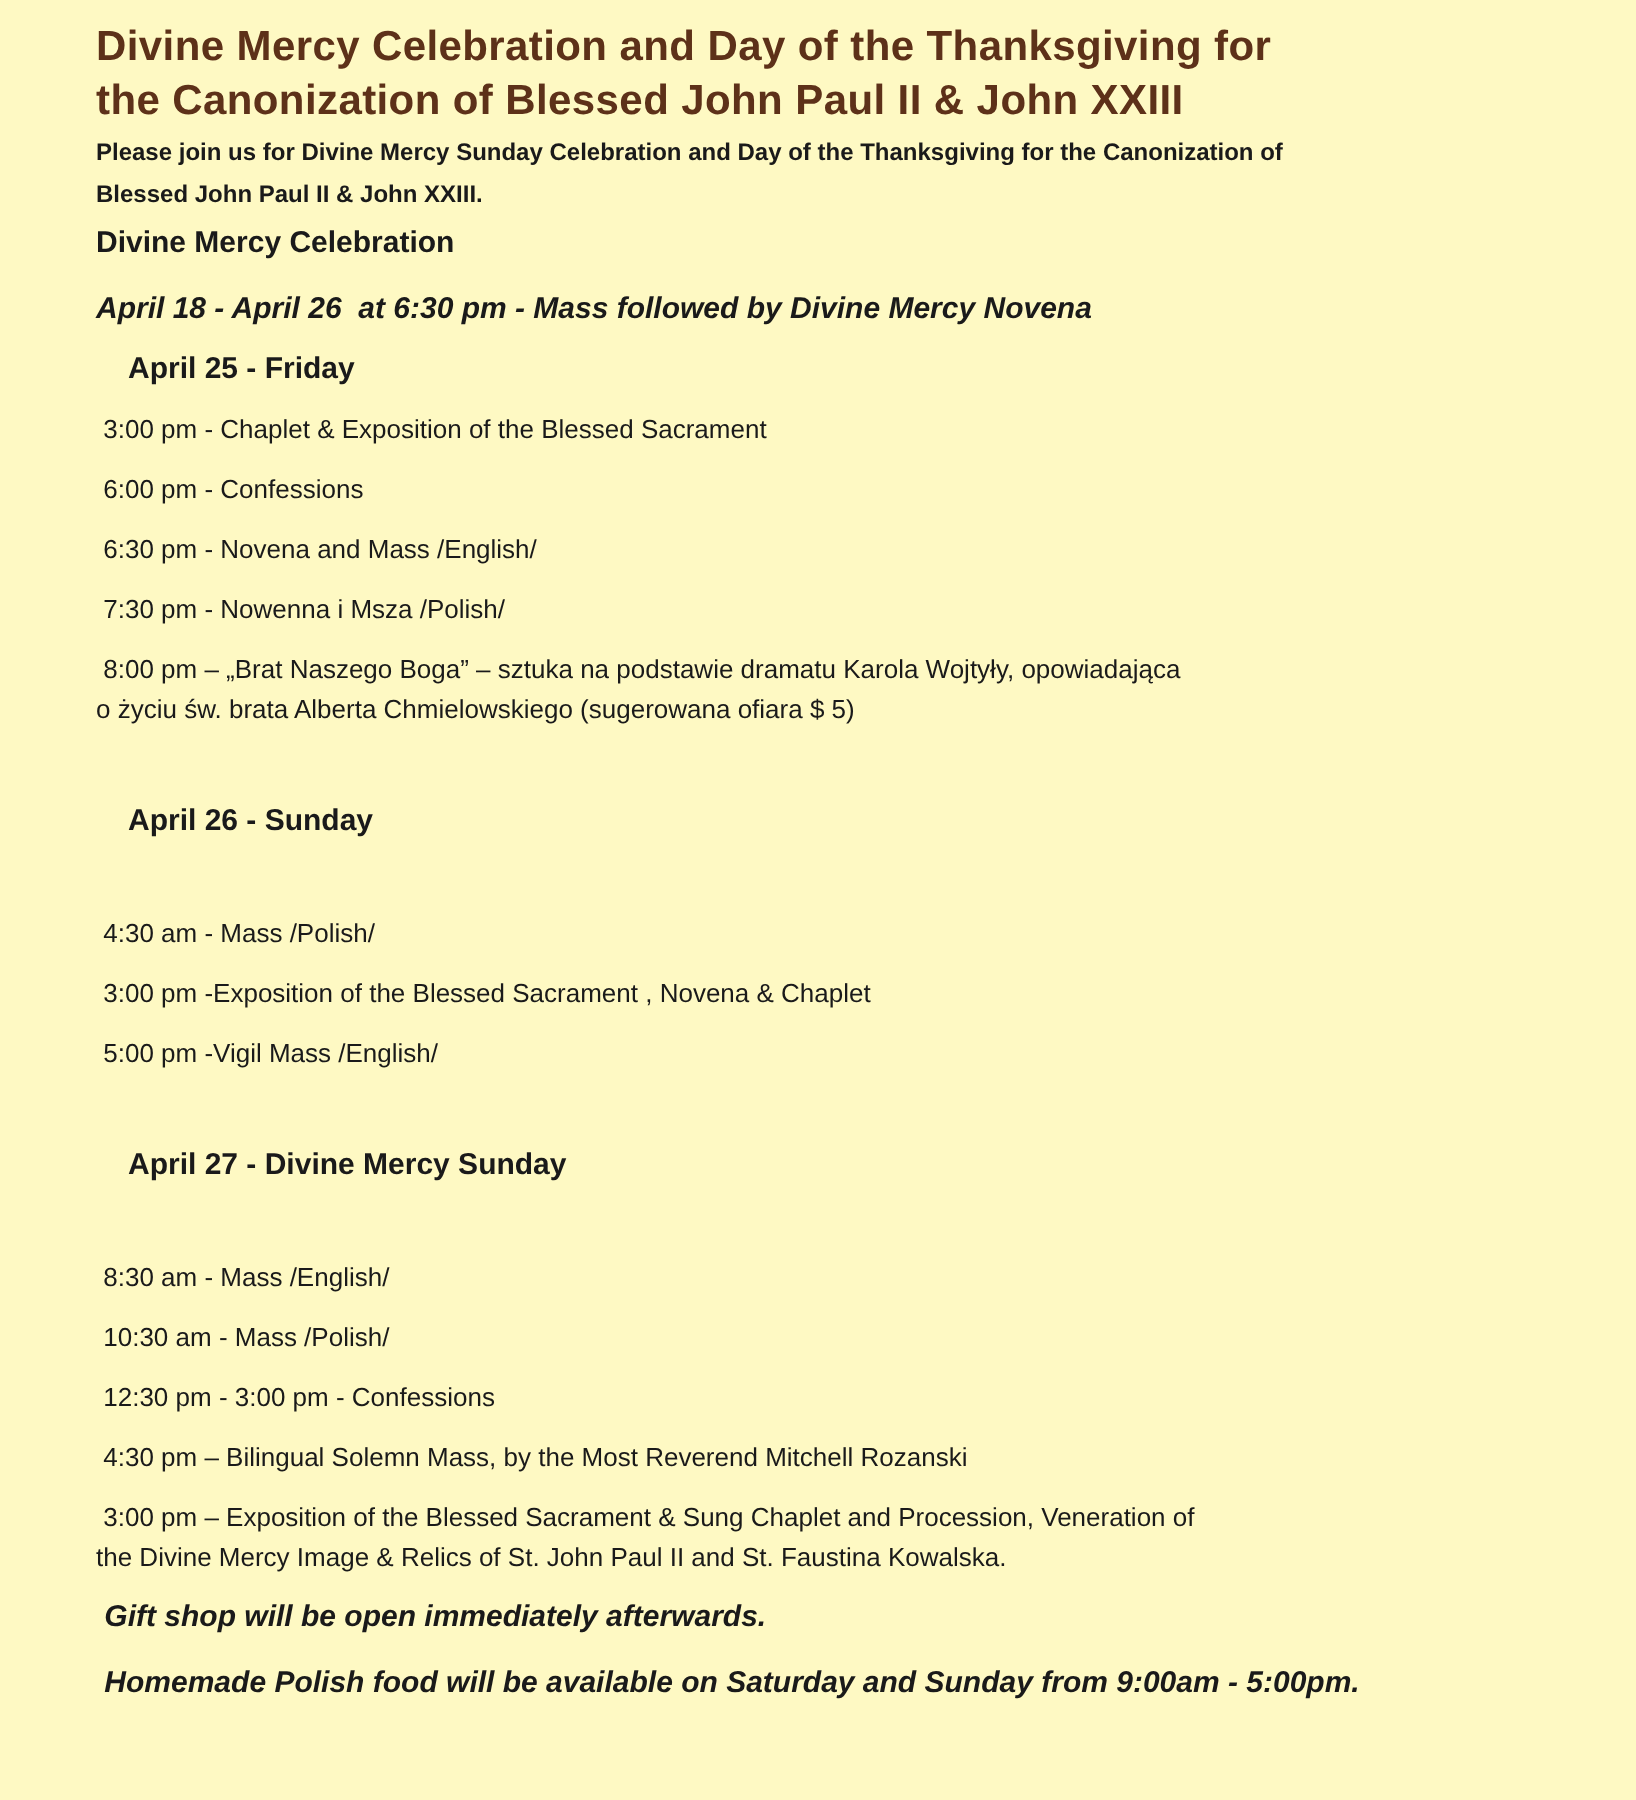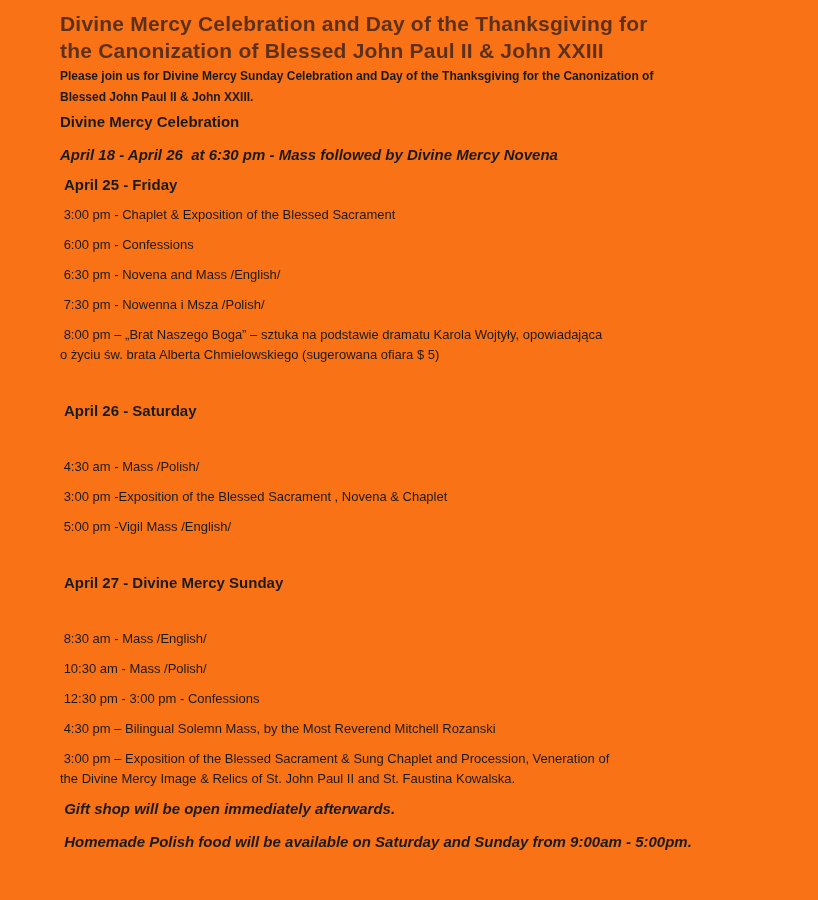--- a/index.html
+++ b/index.html
@@ -11,22 +11,22 @@
     width: 818px;
     height: 900px;
     overflow: hidden;
     font-family: "Liberation Sans", sans-serif;
     color: #1a1a1a;
   }
   .page {
     box-sizing: border-box;
     width: 818px;
     height: 900px;
-    padding: 8px 68px 0 60px;
-    background: #f97316;
+    padding: 8px 68px 0 48px;
+    background: #fef9c3;
   }
   .line { white-space: pre-wrap; }
 
   .title {
     font-size: 21px;
     font-weight: bold;
     line-height: 27px;
     margin: 2px 0 2px 0;
     letter-spacing: 0.2px;
   }
@@ -42,21 +42,21 @@
     font-weight: bold;
     line-height: 20px;
   }
   .subtitle    { margin: 0 0 13px 0; }
   .novena-line { margin: 0 0 10px 0; font-style: italic; }
 
   .heading {
     font-size: 15px;
     font-weight: bold;
     line-height: 20px;
-    margin: 0 0 10px 4px;
+    margin: 0 0 10px 16px;
   }
   .item, .para {
     font-size: 13px;
     line-height: 20px;
     margin: 0 0 10px 0;
   }
   .blank { height: 26px; }
 
   .footnote {
     font-size: 15px;
@@ -93,21 +93,21 @@
     <div class="item line"> 7:30 pm - Nowenna i Msza /Polish/</div>
     <div class="para">
       <div class="line"> 8:00 pm – „Brat Naszego Boga” – sztuka na podstawie dramatu Karola Wojtyły, opowiadająca</div>
       <div class="line">o życiu św. brata Alberta Chmielowskiego (sugerowana ofiara $ 5)</div>
     </div>
   </div>
 
   <div class="blank"></div>
 
   <div>
-    <div class="heading line">April 26 - Saturday</div>
+    <div class="heading line">April 26 - Sunday</div>
     <div class="blank"></div>
     <div class="item line"> 4:30 am - Mass /Polish/</div>
     <div class="item line"> 3:00 pm -Exposition of the Blessed Sacrament , Novena &amp; Chaplet</div>
     <div class="item line"> 5:00 pm -Vigil Mass /English/</div>
   </div>
 
   <div class="blank"></div>
 
   <div>
     <div class="heading line">April 27 - Divine Mercy Sunday</div>

